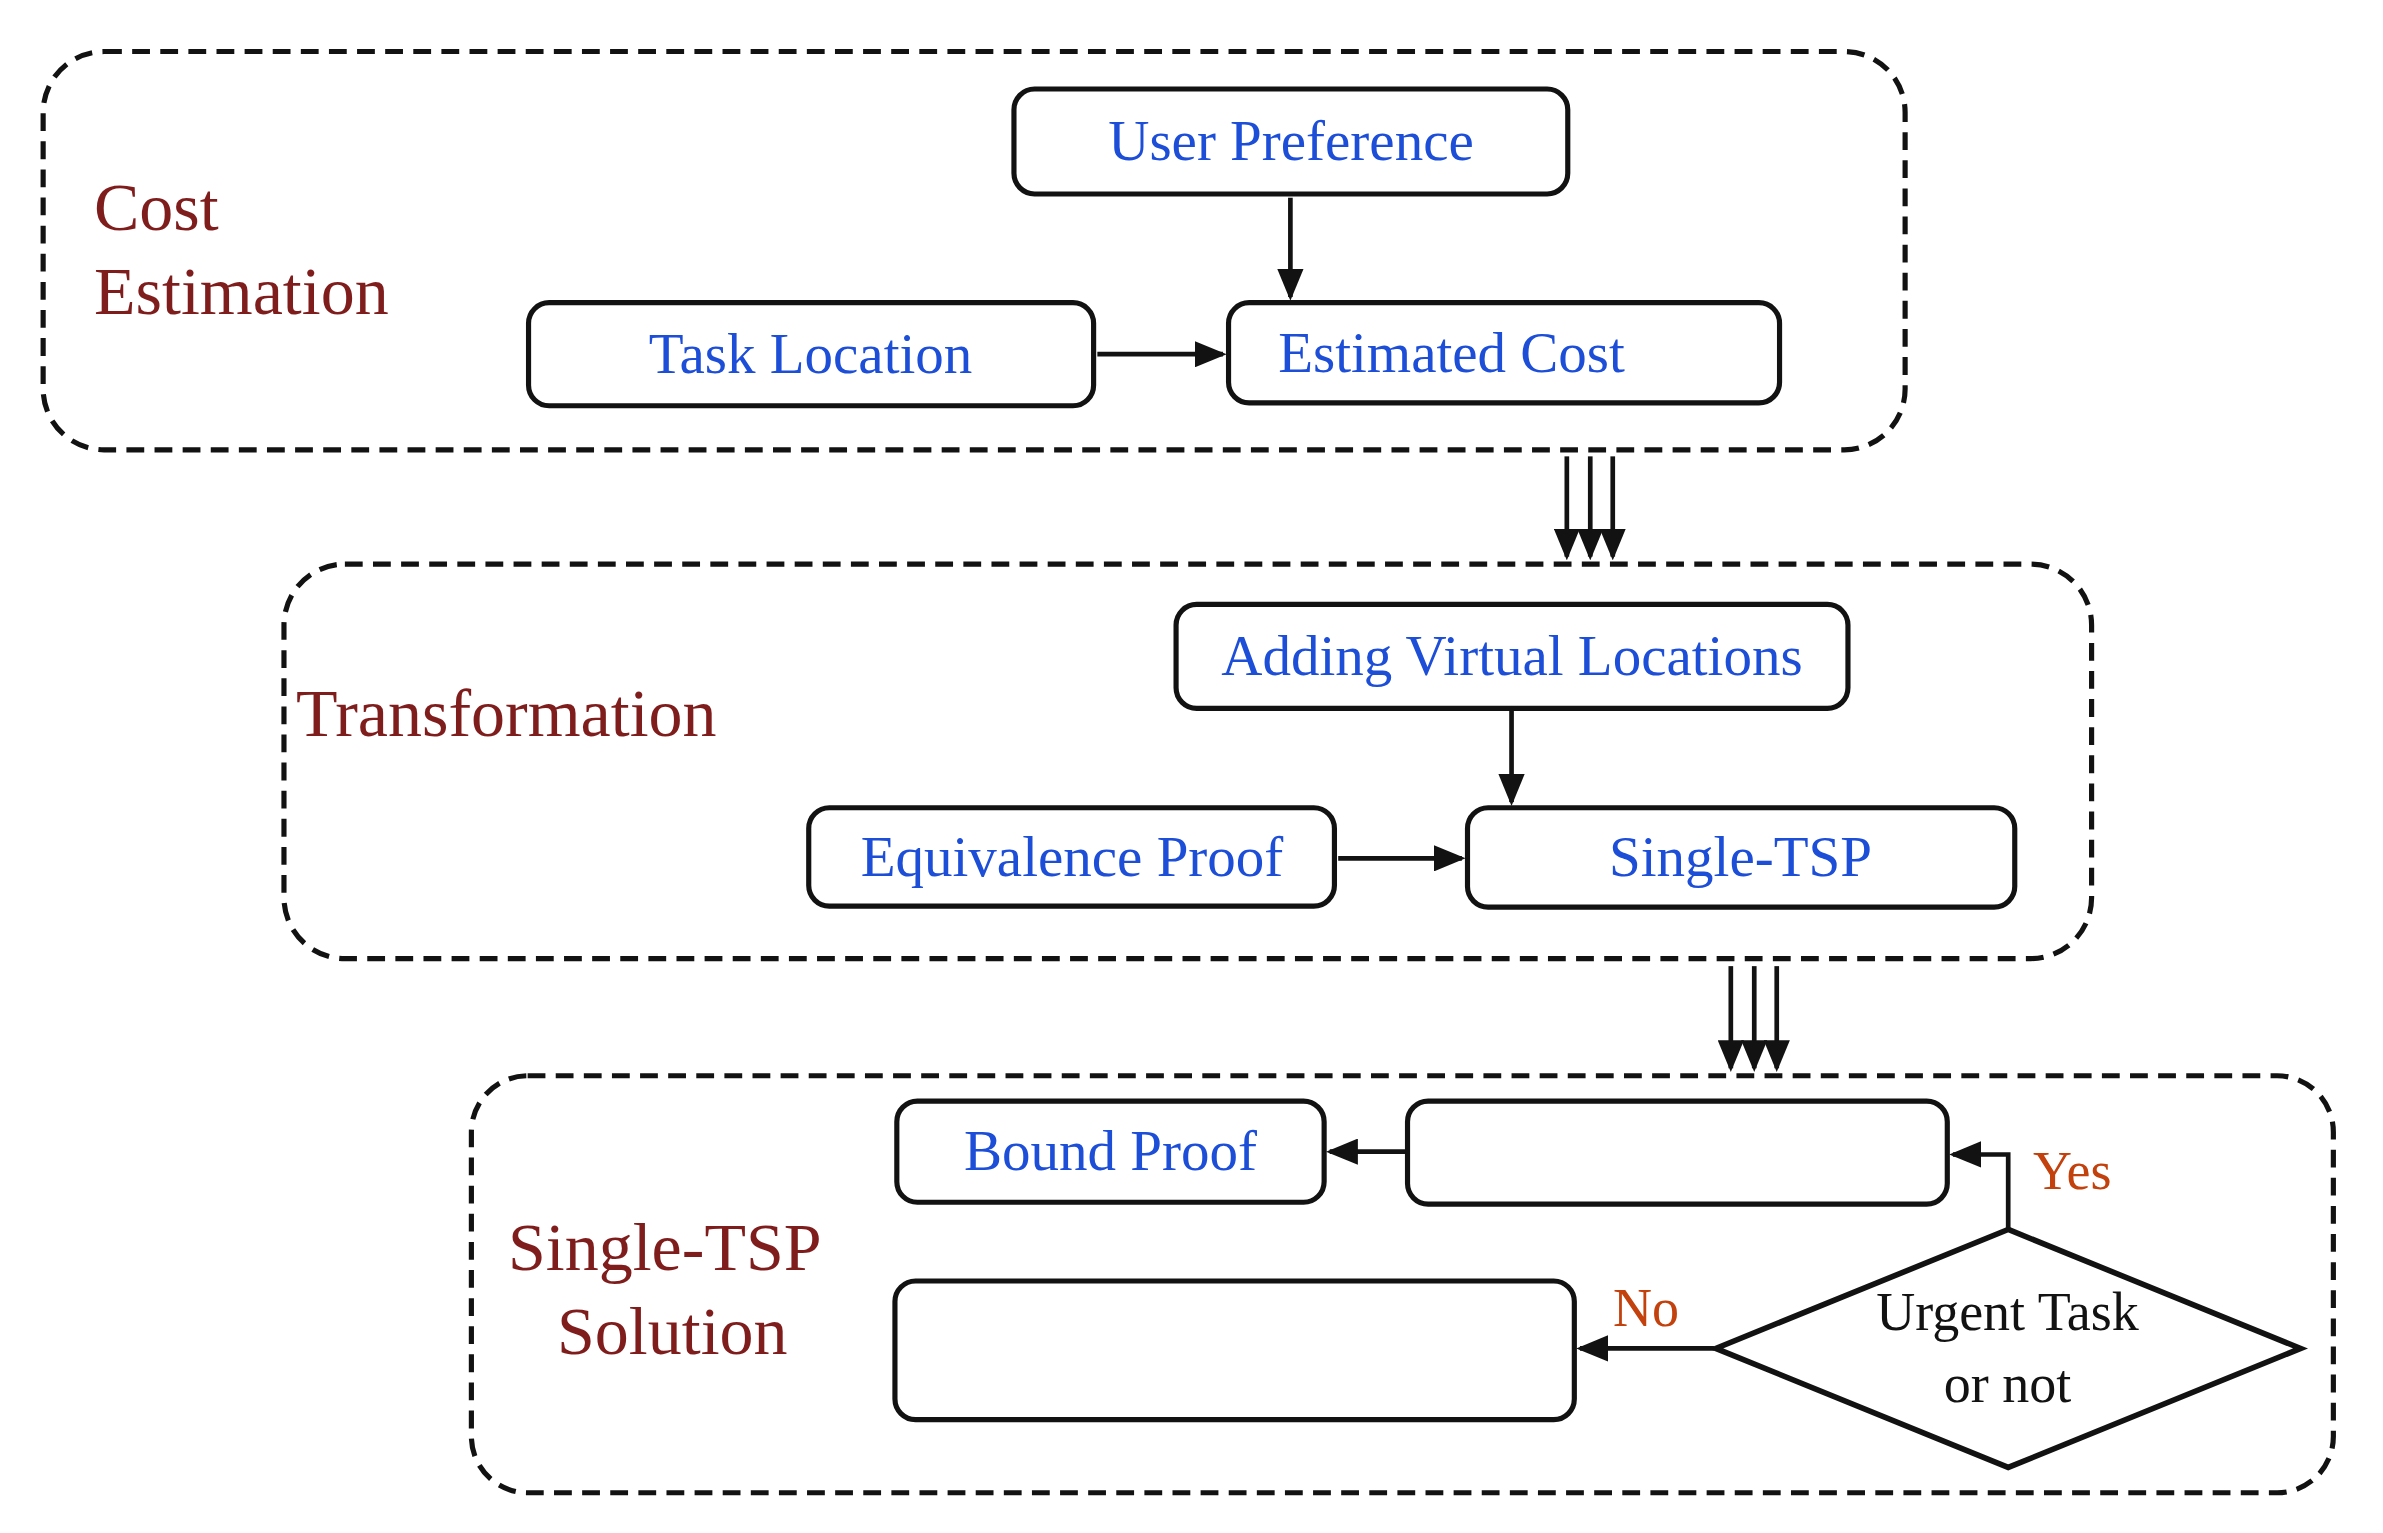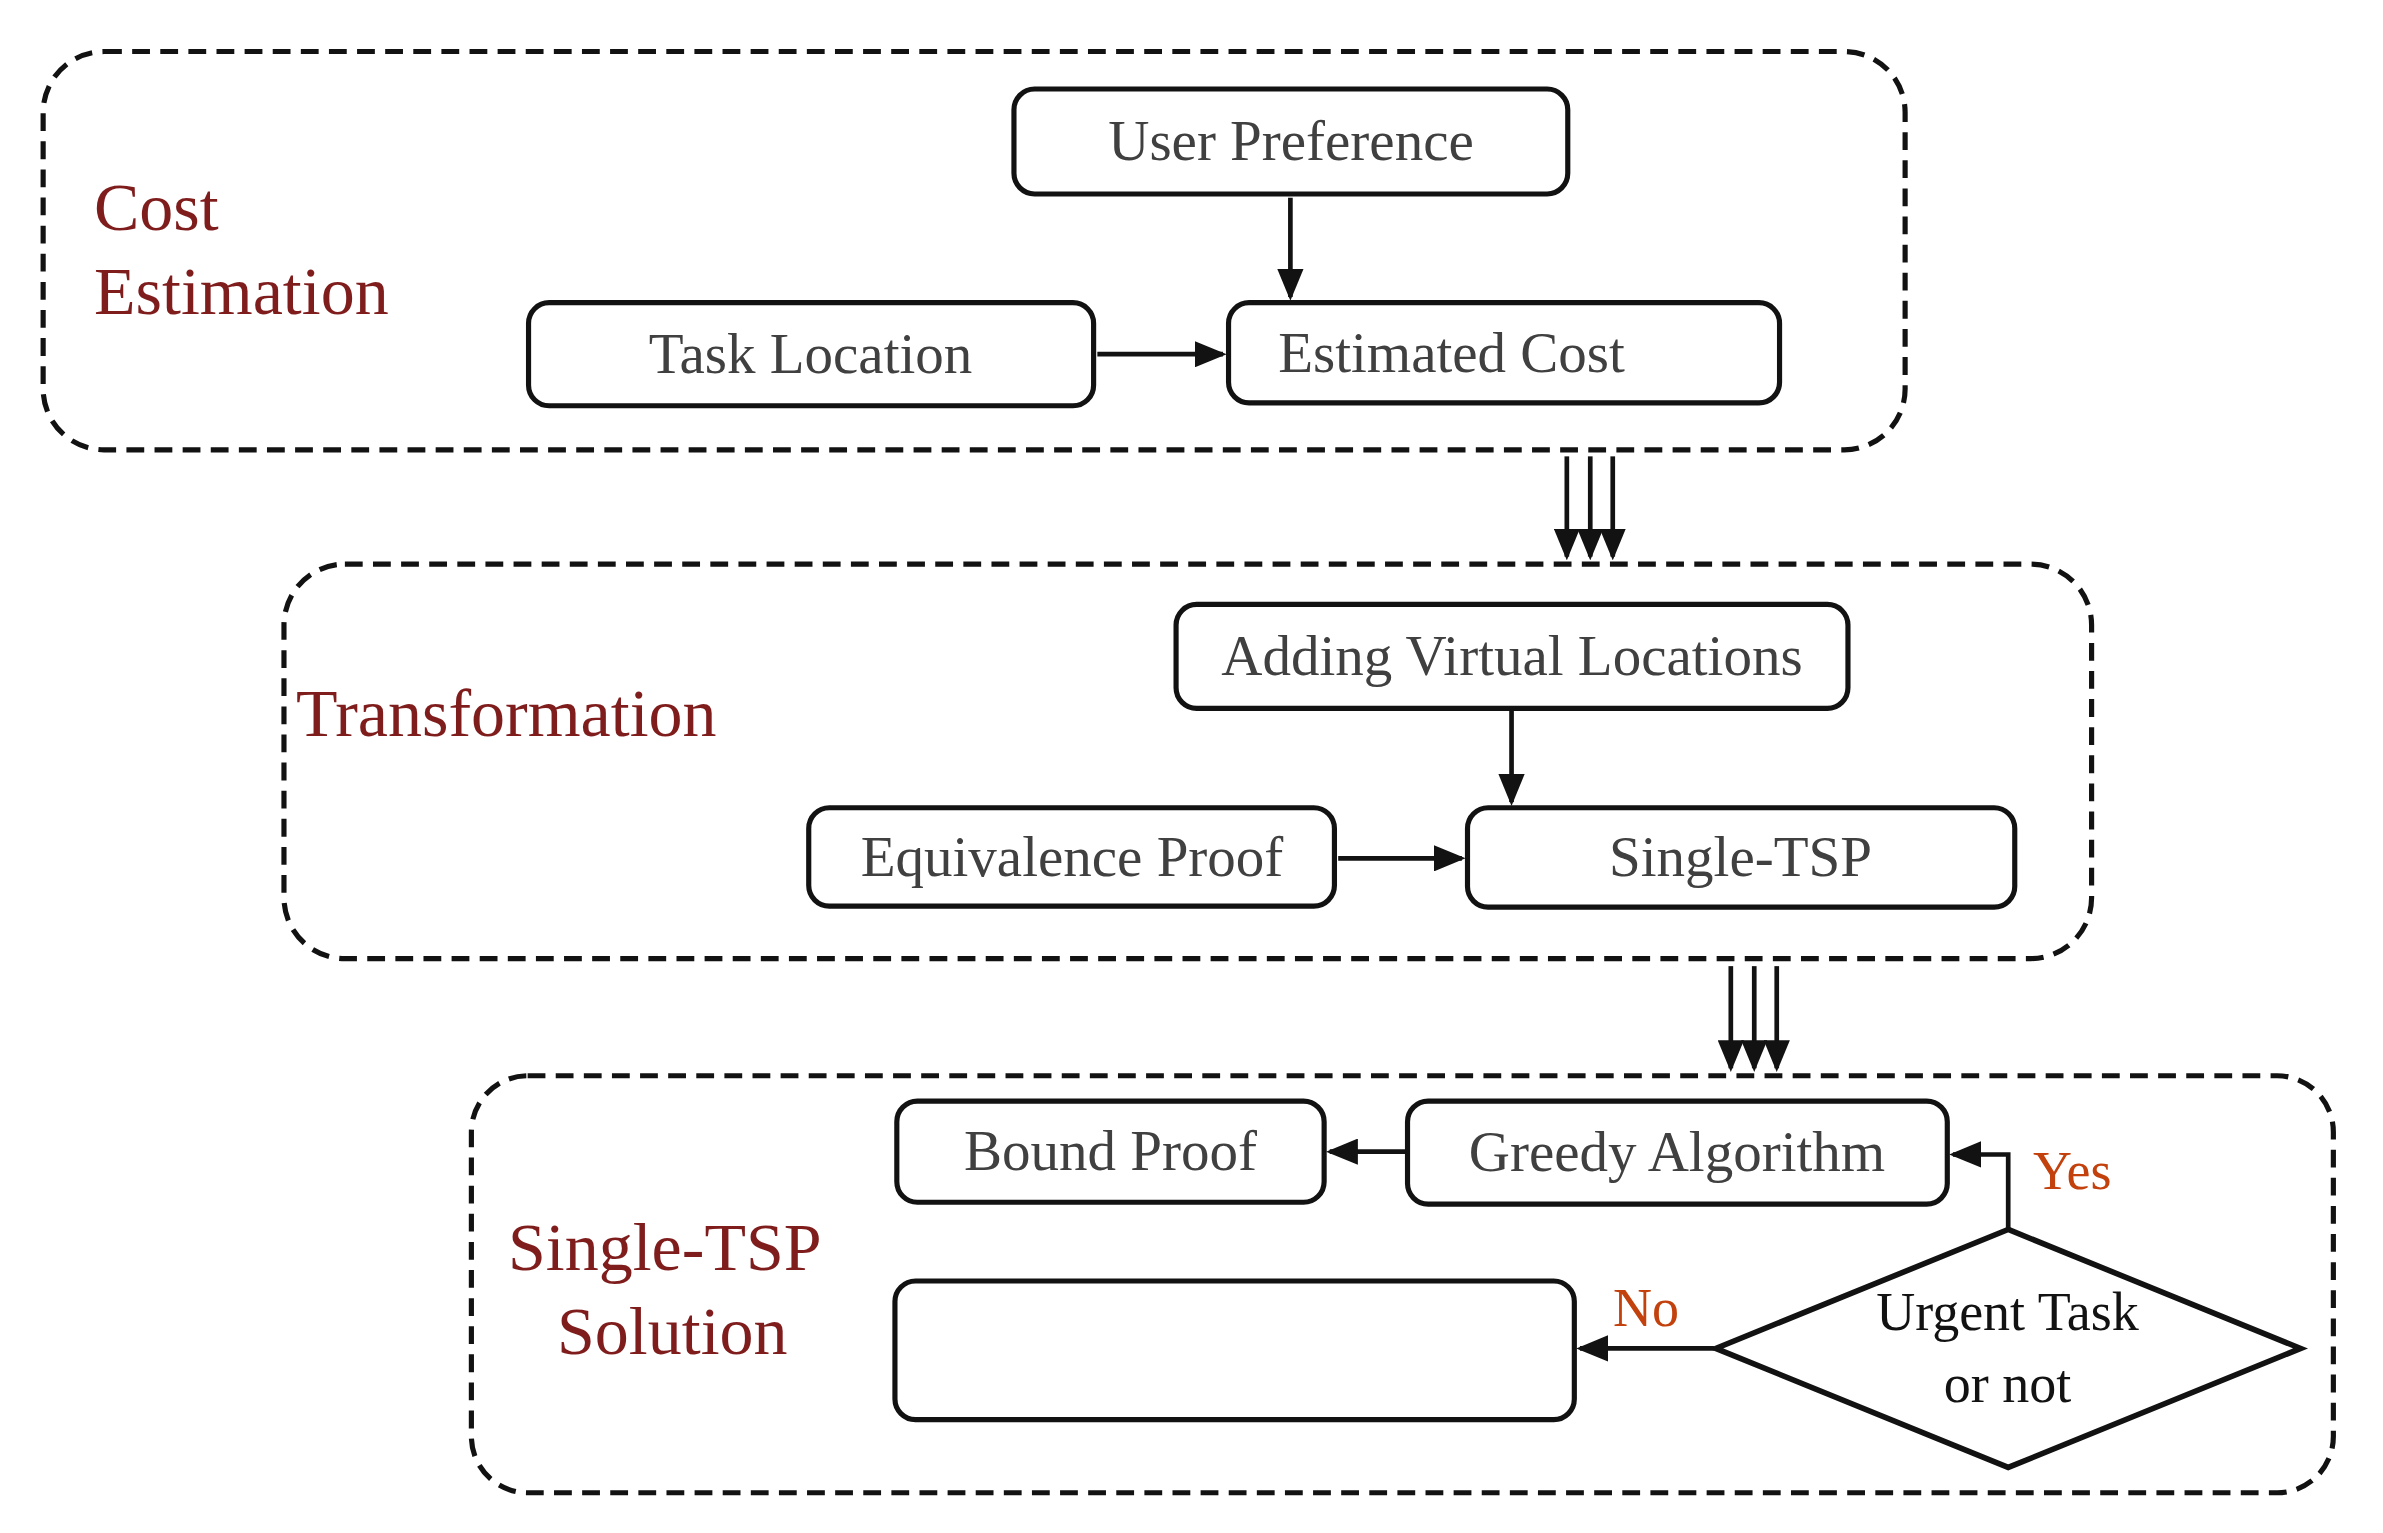--- a/index.html
+++ b/index.html
@@ -30,21 +30,21 @@
   }
   .node-label {
     position: absolute;
     display: flex;
     align-items: center;
     justify-content: center;
     text-align: center;
     font-size: 57px;
     line-height: 1.1;
     white-space: nowrap;
-    color: #404040;
+    color: #1d4ed8;
   }
   .node-label.two-line {
     flex-direction: column;
     line-height: 72px;
   }
   .diamond-label {
     position: absolute;
     display: flex;
     flex-direction: column;
     align-items: center;
@@ -120,21 +120,20 @@
     <div style="padding-left:15px;text-align:center;">Solution</div>
   </div>
 
   <div class="node-label" style="left:1014px; top:89px;  width:554px; height:105px;">User Preference</div>
   <div class="node-label" style="left:528px;  top:303px; width:565px; height:103px;">Task Location</div>
   <div class="node-label" style="left:1176px; top:303px; width:551px; height:100px;">Estimated Cost</div>
   <div class="node-label" style="left:1176px; top:604px; width:672px; height:104px;">Adding Virtual Locations</div>
   <div class="node-label" style="left:809px;  top:808px; width:526px; height:98px;">Equivalence Proof</div>
   <div class="node-label" style="left:1467px; top:808px; width:547px; height:99px;">Single-TSP</div>
   <div class="node-label" style="left:897px;  top:1101px; width:427px; height:101px;">Bound Proof</div>
-  <div class="node-label" style="left:1407px; top:1101px; width:540px; height:103px;">Greedy Algorithm</div>
 
   <div class="diamond-label" style="left:1715px; top:1229px; width:585px; height:238px;">
     <div>Urgent Task</div>
     <div>or not</div>
   </div>
 
   <div class="edge-label" style="left:2033px; top:1144px;">Yes</div>
   <div class="edge-label" style="left:1613px; top:1281px;">No</div>
 
 </div>

